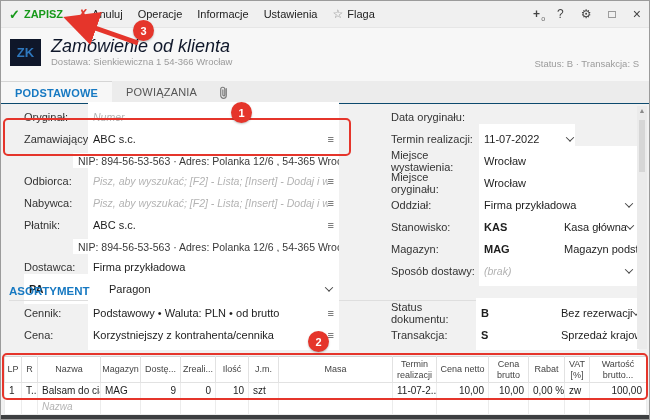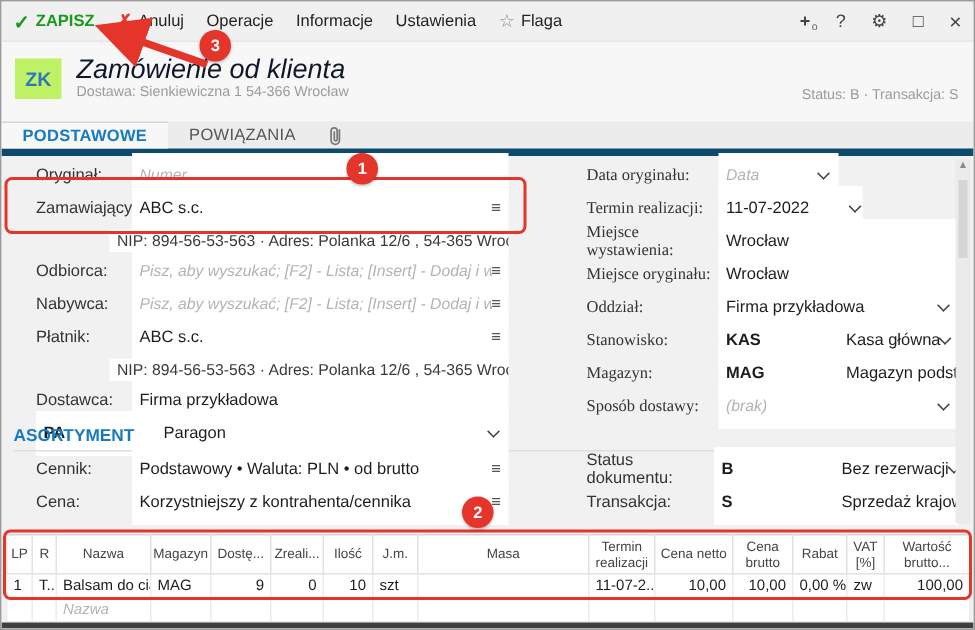--- a/index.html
+++ b/index.html
@@ -22,41 +22,41 @@
   .star-glyph { color:#8a8a8a; font-size:12px; }
   .tb-right { margin-left:auto; display:flex; align-items:center; gap:17px; color:#444; }
   .tb-right span { font-size:12px; }
   .plus-icon { position:relative; font-size:13px; }
   .plus-icon i { position:absolute; right:-5px; bottom:-1px; font-style:normal; font-size:7px; color:#666; }
   .maxi { font-size:12px; }
   
   .doc-header { position:absolute; left:0; top:27px; width:100%; height:53px; background:#f7f7f7; }
   .badge {
     position:absolute; left:9px; top:11px; width:31px; height:27px;
-    background:#bef264; color:#2e77bd; font-weight:bold; font-size:13px;
+    background:#0f172a; color:#2e77bd; font-weight:bold; font-size:13px;
     display:flex; align-items:center; justify-content:center;
   }
   .doc-title { position:absolute; left:50px; top:8px; font-size:18px; font-style:italic; color:#0f172a; }
   .doc-sub { position:absolute; left:50px; top:28px; font-size:9.5px; color:#9b9b9b; }
   .doc-amount { position:absolute; right:10px; top:8px; font-size:15px; color:#222; font-weight:600; }
   .doc-status { position:absolute; right:10px; top:30px; font-size:9.5px; color:#9b9b9b; }
   
   .tabbar { position:absolute; left:0; top:80px; width:100%; height:23px; background:#ececec;
-    display:flex; align-items:stretch; border-bottom:5px solid #0c4a6e; }
+    display:flex; align-items:stretch; border-bottom:1px solid #0c4a6e; }
   .tab { padding:0 14px; display:flex; align-items:center; font-size:11px; color:#555; letter-spacing:.2px; }
   .tab.active { background:#f7f7f7; color:#1779c2; font-weight:bold; border-top:1px solid #d5d5d5; }
   .tab-clip { display:flex; align-items:center; padding:0 6px; }
   
   .content { position:absolute; left:0; top:103px; width:100%; height:317px; background:#f1f1f1; }
   .col-left  { position:absolute; left:8px;  top:4px; width:330px; }
   .col-right { position:absolute; left:375px; top:4px; width:263px; }
   .frow { display:flex; align-items:center; margin-bottom:4px; height:18px;margin-left:15px; }
   .frow .lbl { flex:none; font-size:11px; color:#333; }
   .col-left  .lbl { width:64px; }
-  .col-right .lbl { width:88px;font-family:Liberation Serif, serif; }
+  .col-right .lbl { width:88px; }
   .fld { background:#fff; height:18px; flex:1; display:flex; align-items:center;
          padding:15px 5px; font-size:11px; color:#1d1d1d; overflow:hidden; white-space:nowrap; }
   .fld-fixed { flex:none; width:80px; }
   .ph { color:#b3b3b3; font-style:italic; font-size:10.5px; overflow:hidden; white-space:nowrap; }
   .menu-glyph { margin-left:auto; color:#555; font-size:11px; flex:none; }
   .menu-glyph2 { color:#555; font-size:11px; flex:none; margin-left:5px; }
   .chev { flex:none; width:6px; height:6px; border-right:1.4px solid #444; border-bottom:1.4px solid #444;
           transform:rotate(45deg) translate(-1px,-1px); margin-left:auto; margin-right:2px; }
   .code { flex:none; width:80px; overflow:hidden;font-weight:bold; }
   .subline { background:#fff; margin-left:64px; height:16px; border-top:1px solid #f0f0f0;
@@ -201,24 +201,20 @@
           <span class="code">PA</span>
           <span>Paragon</span>
           <span class="chev"></span>
         </div>
       </div>
     </div>
 
     <div class="col-right">
       <div class="frow">
         <span class="lbl">Data oryginału:</span>
-        <div class="fld fld-fixed">
-          <span class="ph">Data</span>
-          <span class="chev"></span>
-        </div>
       </div>
       <div class="frow">
         <span class="lbl">Termin realizacji:</span>
         <div class="fld fld-fixed" style="width:96px;gap:28px;">
           <span>11-07-2022</span>
           <span class="chev"></span>
           <span class="menu-glyph2">≡</span>
         </div>
       </div>
       <div class="frow">

